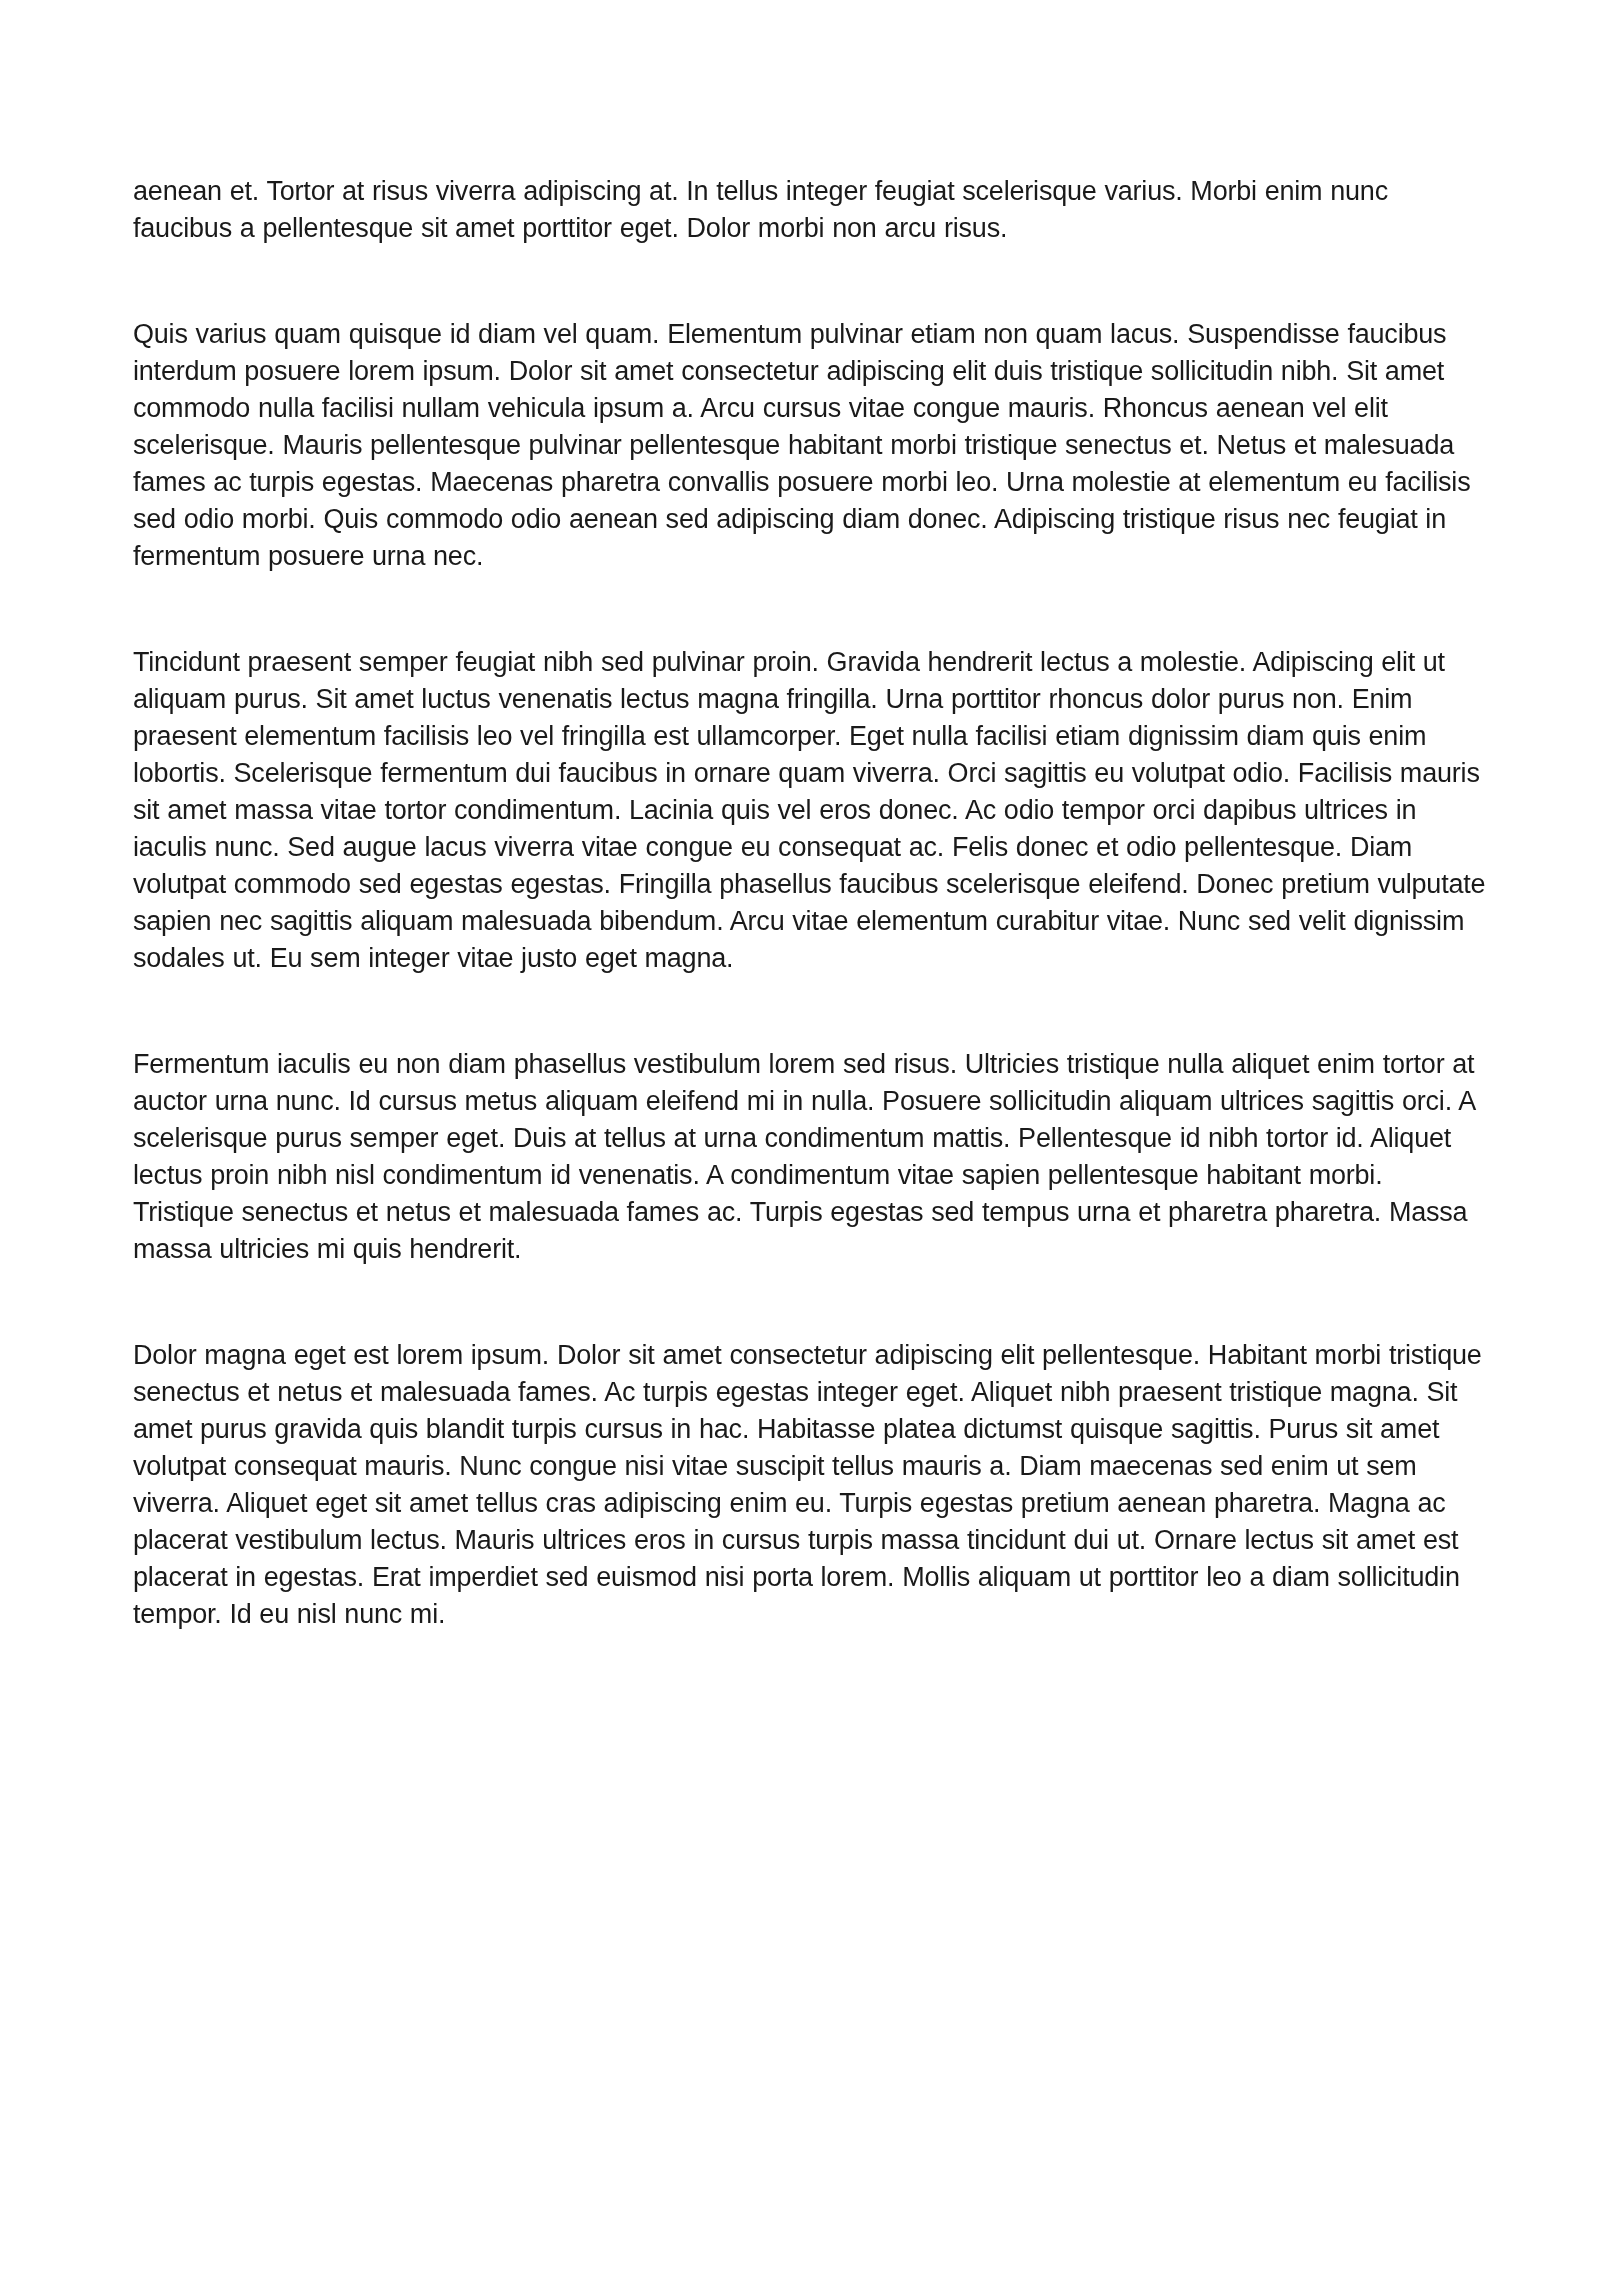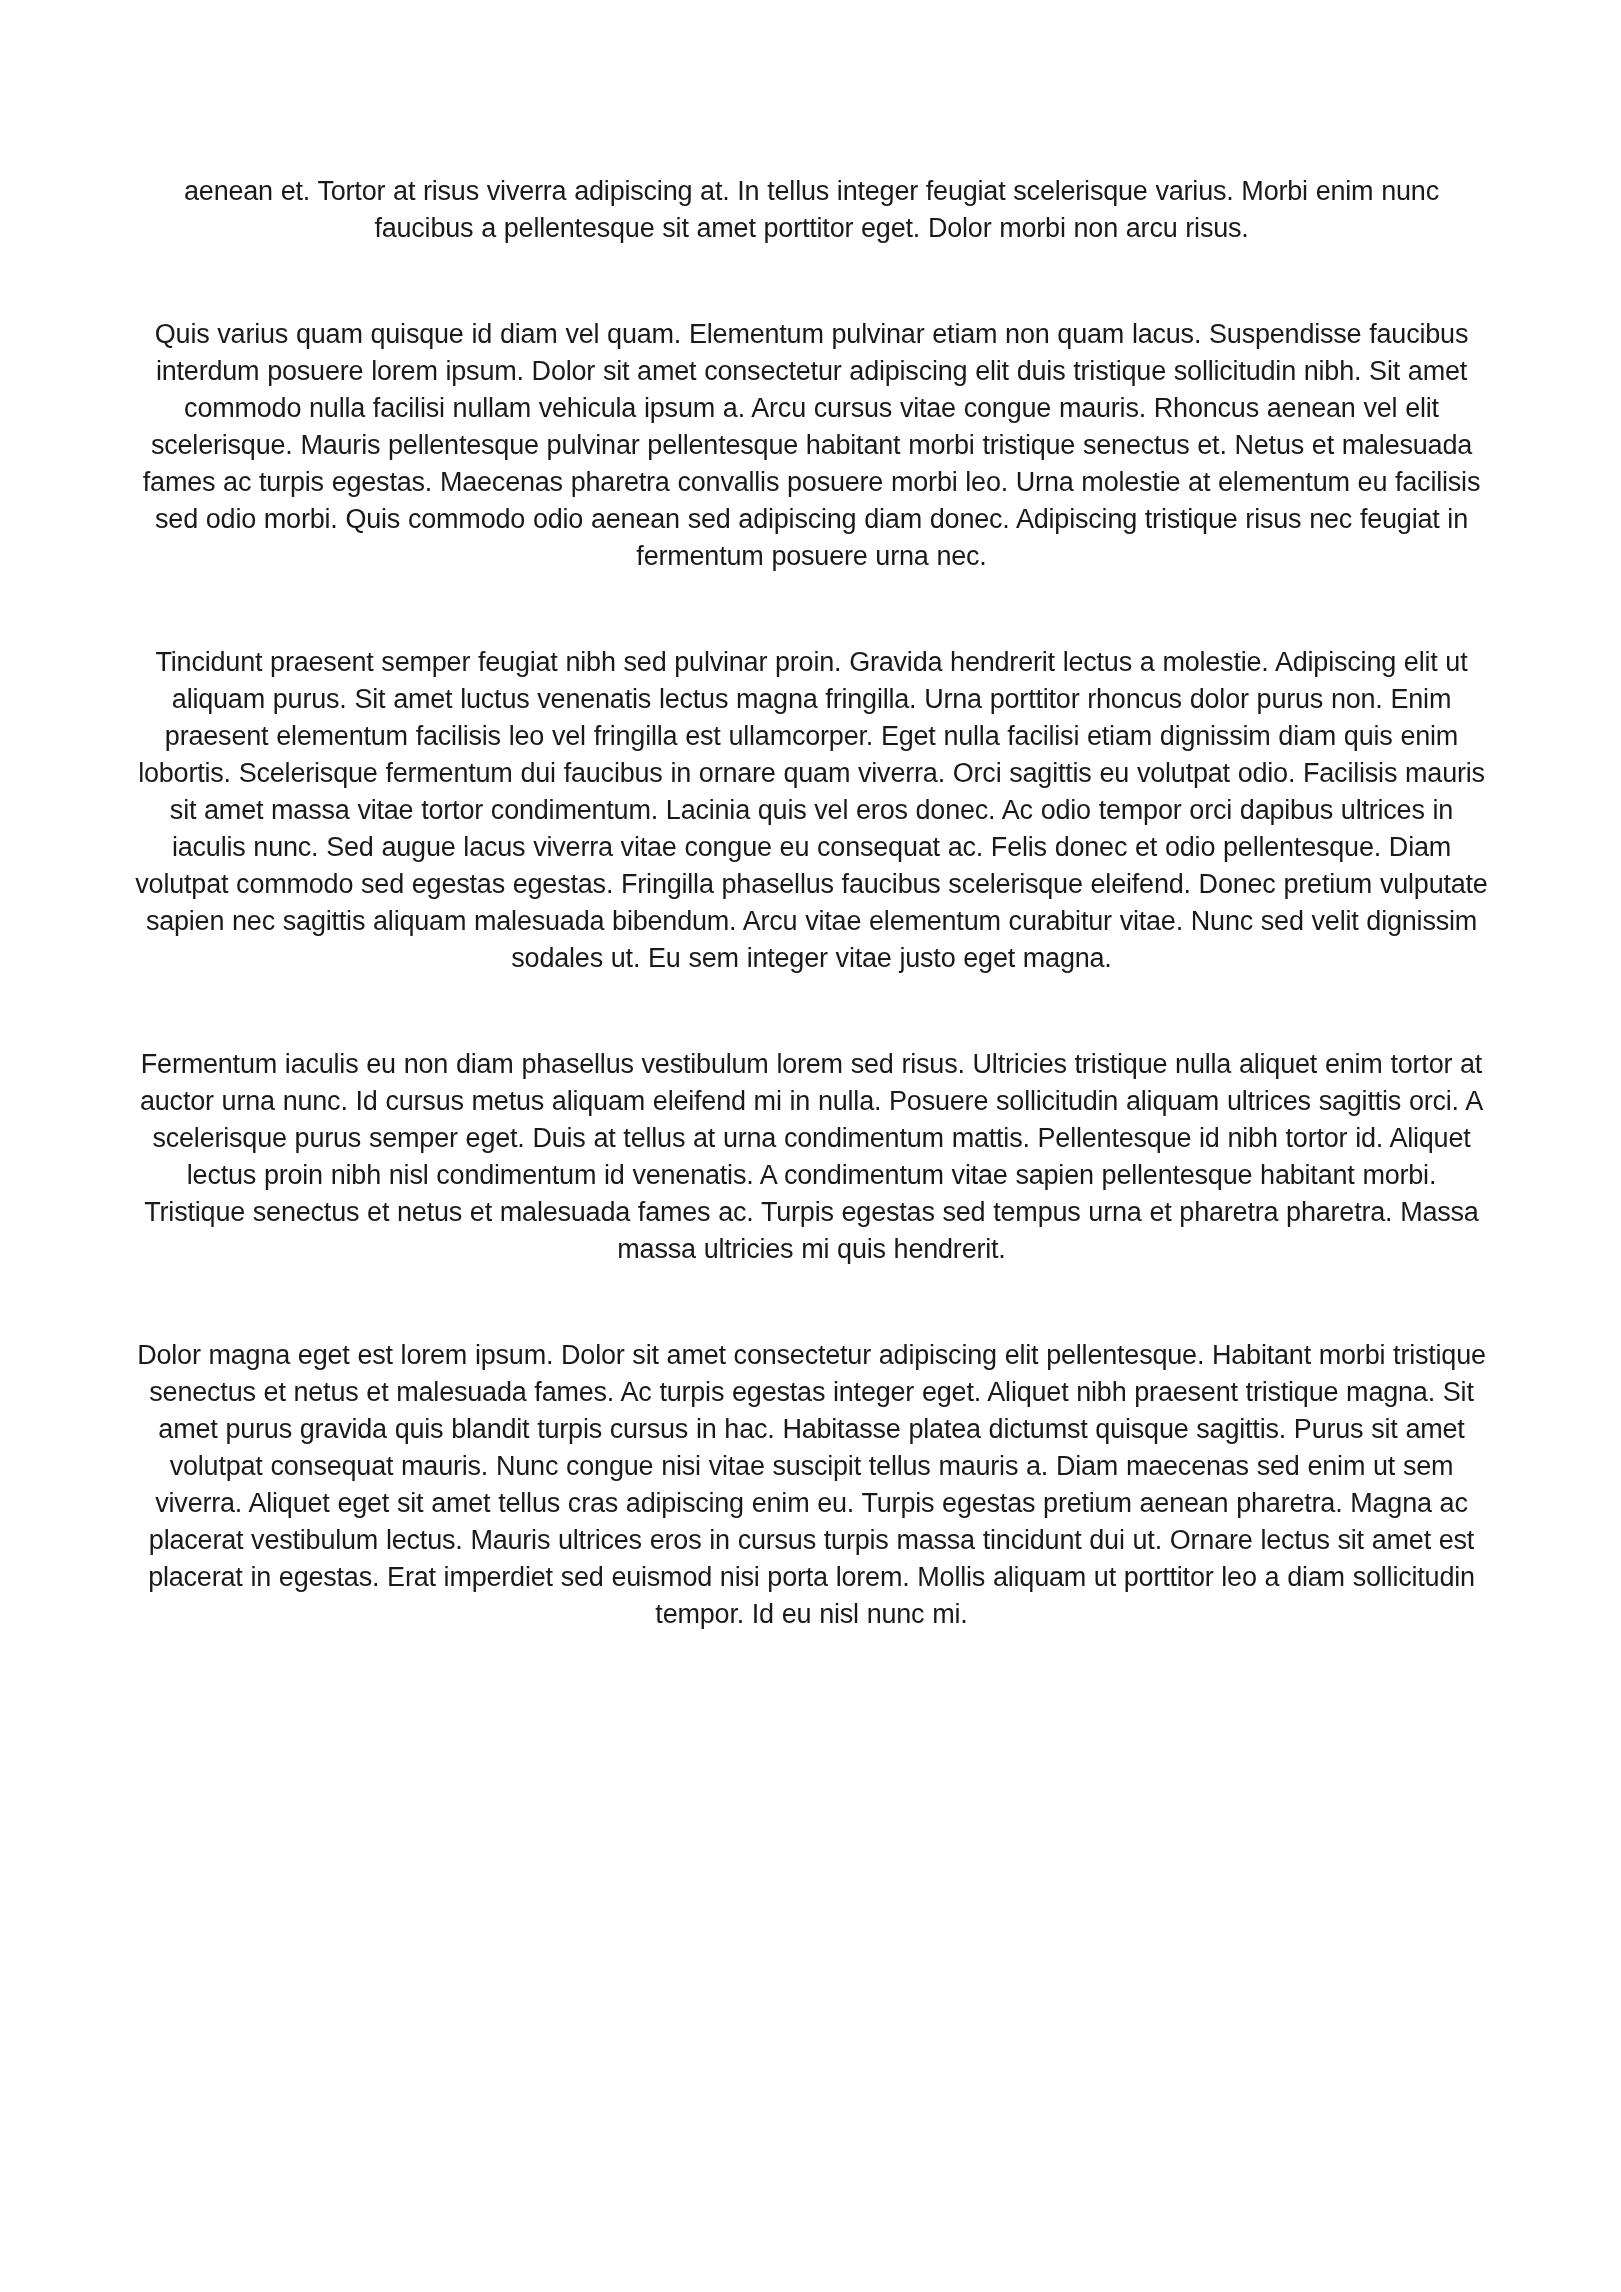--- a/index.html
+++ b/index.html
@@ -25,21 +25,21 @@
     height: 100%;
     padding: 173px 131px 78px 133px;
   }
   .page-content p {
     margin: 0 0 69px 0;
     max-width: 1358px;
     font-size: 27px;
     line-height: 37px;
     letter-spacing: -0.2px;
     color: #1a1a1a;
-    text-align: center;
+    text-align: left;
     word-spacing: 0.5px;
   }
   .page-content p:last-child {
     margin-bottom: 0;
     margin-top: 20px;
   }
 </style>
 </head>
 <body>
 

